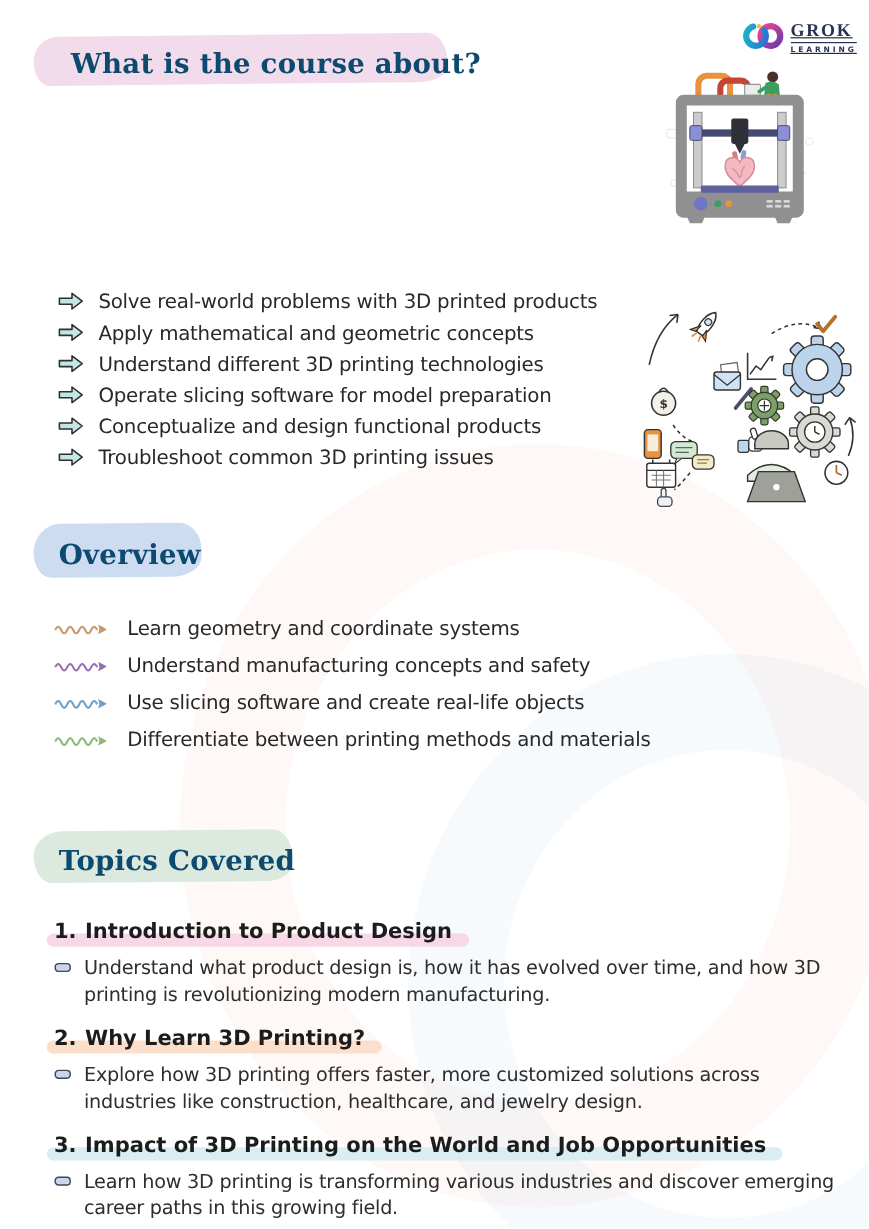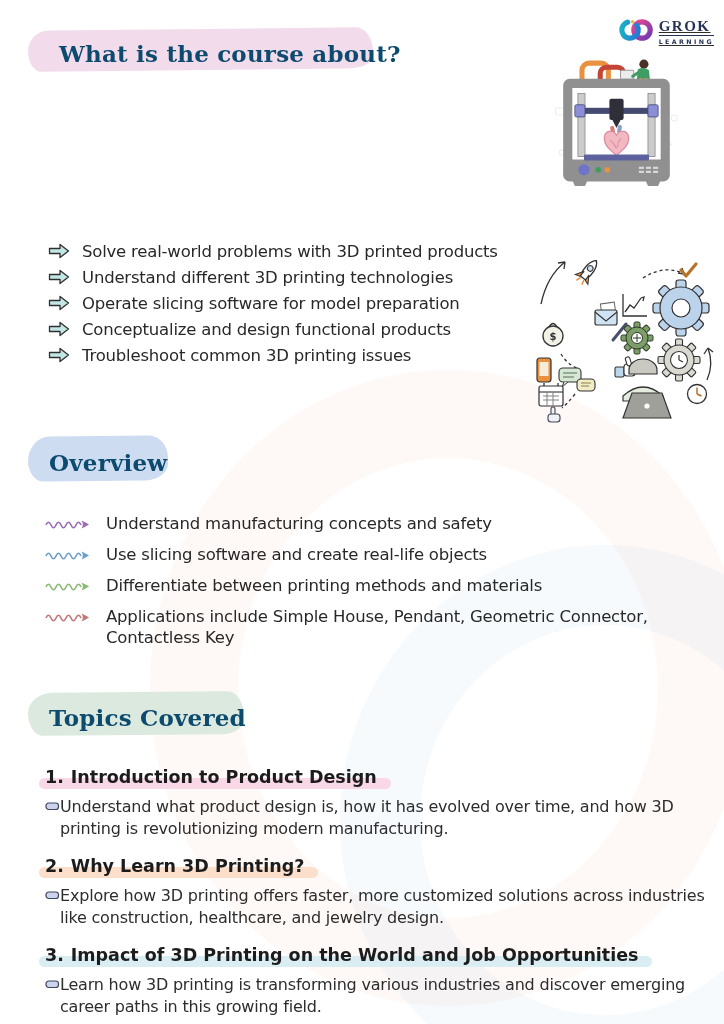--- a/index.html
+++ b/index.html
@@ -41,21 +41,21 @@
   .squig-ic{flex:0 0 auto;width:46px;height:12px;margin-top:4px;}
 
   #topics-sec{position:absolute;left:45px;top:700px;width:660px;}
   #topics-sec .blob{left:-17px;top:-8px;width:216px;height:43px;border-radius:26px 18px 24px 16px/22px 26px 16px 24px;transform:rotate(-0.5deg);}
   .topics-list{margin-top:32px;}
   .topic{margin-bottom:17px;}
   .topic-title{position:relative;display:inline-block;font-size:17.5px;font-weight:700;color:#1c1c1c;margin-bottom:9px;}
   .topic-title .hl{position:absolute;left:-6px;right:-14px;bottom:-2px;height:11px;border-radius:6px;background:currentColor;}
   .topic-title .tt{position:relative;}
   .topic-title .tnum{margin-right:7px;}
-  .topic-desc{display:flex;align-items:flex-start;font-size:16px;line-height:21.5px;color:#2d2d2d;letter-spacing:-0.2px;}
+  .topic-desc{display:flex;align-items:flex-start;gap:10px;font-size:16px;line-height:21.5px;color:#2d2d2d;letter-spacing:-0.2px;}
   .card-ic{flex:0 0 auto;width:15px;height:9px;margin-top:6px;}
 
   .illo{position:absolute;}
   #printer-illo{left:553px;top:55px;width:128px;height:132px;}
   #skills-illo{left:531px;top:246px;width:186px;height:178px;}
 </style>
 </head>
 <body>
 
 <div id="page">
@@ -148,20 +148,26 @@
       <li>
         <svg class="arrow-ic" viewBox="0 0 22 16" style="color: rgb(195, 231, 229);">
             <path d="M1.5 5.5 H12 V1.5 L20.5 8 L12 14.5 V10.5 H1.5 Z" fill="currentColor" stroke="#2f2f2f" stroke-width="1.3" stroke-linejoin="round"></path>
           </svg>
         <span>Solve real-world problems with 3D printed products</span>
         </li>
       <li>
         <svg class="arrow-ic" viewBox="0 0 22 16" style="color: rgb(195, 231, 229);">
             <path d="M1.5 5.5 H12 V1.5 L20.5 8 L12 14.5 V10.5 H1.5 Z" fill="currentColor" stroke="#2f2f2f" stroke-width="1.3" stroke-linejoin="round"></path>
           </svg>
+        <span>Apply mathematical and geometric concepts</span>
+        </li>
+      <li>
+        <svg class="arrow-ic" viewBox="0 0 22 16" style="color: rgb(195, 231, 229);">
+            <path d="M1.5 5.5 H12 V1.5 L20.5 8 L12 14.5 V10.5 H1.5 Z" fill="currentColor" stroke="#2f2f2f" stroke-width="1.3" stroke-linejoin="round"></path>
+          </svg>
         <span>Understand different 3D printing technologies</span>
         </li>
       <li>
         <svg class="arrow-ic" viewBox="0 0 22 16" style="color: rgb(195, 231, 229);">
             <path d="M1.5 5.5 H12 V1.5 L20.5 8 L12 14.5 V10.5 H1.5 Z" fill="currentColor" stroke="#2f2f2f" stroke-width="1.3" stroke-linejoin="round"></path>
           </svg>
         <span>Operate slicing software for model preparation</span>
         </li>
       <li>
         <svg class="arrow-ic" viewBox="0 0 22 16" style="color: rgb(195, 231, 229);">
@@ -341,46 +347,46 @@
     </svg>
   </div>
 
   <div id="overview-sec">
     <div class="hwrap">
       <span class="blob" style="color: rgb(205, 220, 241);"></span>
       <h2>Overview</h2>
     </div>
     <ul class="overview-list">
       <li>
+        <svg class="squig-ic" viewBox="0 0 46 12" style="color: rgb(200, 154, 107);">
+            <path d="M1 8 Q3.5 2.5 6 8 T11 8 T16 8 T21 8 T26 8 T31 8 T36 8" fill="none" stroke="currentColor" stroke-width="1.7"></path>
+            <path d="M36.5 3.5 Q41 5.5 44 7.5 Q41 9.5 36.5 11.5 Q39 7.5 36.5 3.5 Z" fill="currentColor"></path>
+          </svg>
+        <span>Learn geometry and coordinate systems</span>
+        </li>
+      <li>
         <svg class="squig-ic" viewBox="0 0 46 12" style="color: rgb(154, 111, 176);">
             <path d="M1 8 Q3.5 2.5 6 8 T11 8 T16 8 T21 8 T26 8 T31 8 T36 8" fill="none" stroke="currentColor" stroke-width="1.7"></path>
             <path d="M36.5 3.5 Q41 5.5 44 7.5 Q41 9.5 36.5 11.5 Q39 7.5 36.5 3.5 Z" fill="currentColor"></path>
           </svg>
         <span>Understand manufacturing concepts and safety</span>
         </li>
       <li>
         <svg class="squig-ic" viewBox="0 0 46 12" style="color: rgb(111, 159, 200);">
             <path d="M1 8 Q3.5 2.5 6 8 T11 8 T16 8 T21 8 T26 8 T31 8 T36 8" fill="none" stroke="currentColor" stroke-width="1.7"></path>
             <path d="M36.5 3.5 Q41 5.5 44 7.5 Q41 9.5 36.5 11.5 Q39 7.5 36.5 3.5 Z" fill="currentColor"></path>
           </svg>
         <span>Use slicing software and create real-life objects</span>
         </li>
       <li>
         <svg class="squig-ic" viewBox="0 0 46 12" style="color: rgb(140, 184, 120);">
             <path d="M1 8 Q3.5 2.5 6 8 T11 8 T16 8 T21 8 T26 8 T31 8 T36 8" fill="none" stroke="currentColor" stroke-width="1.7"></path>
             <path d="M36.5 3.5 Q41 5.5 44 7.5 Q41 9.5 36.5 11.5 Q39 7.5 36.5 3.5 Z" fill="currentColor"></path>
           </svg>
         <span>Differentiate between printing methods and materials</span>
-        </li>
-      <li>
-        <svg class="squig-ic" viewBox="0 0 46 12" style="color: rgb(192, 120, 120);">
-            <path d="M1 8 Q3.5 2.5 6 8 T11 8 T16 8 T21 8 T26 8 T31 8 T36 8" fill="none" stroke="currentColor" stroke-width="1.7"></path>
-            <path d="M36.5 3.5 Q41 5.5 44 7.5 Q41 9.5 36.5 11.5 Q39 7.5 36.5 3.5 Z" fill="currentColor"></path>
-          </svg>
-        <span>Applications include Simple House, Pendant, Geometric Connector, Contactless Key</span>
         </li>
     </ul>
   </div>
 
   <div id="topics-sec">
     <div class="hwrap">
       <span class="blob" style="color: rgb(219, 233, 223);"></span>
       <h2>Topics Covered</h2>
     </div>
     <div class="topics-list">

